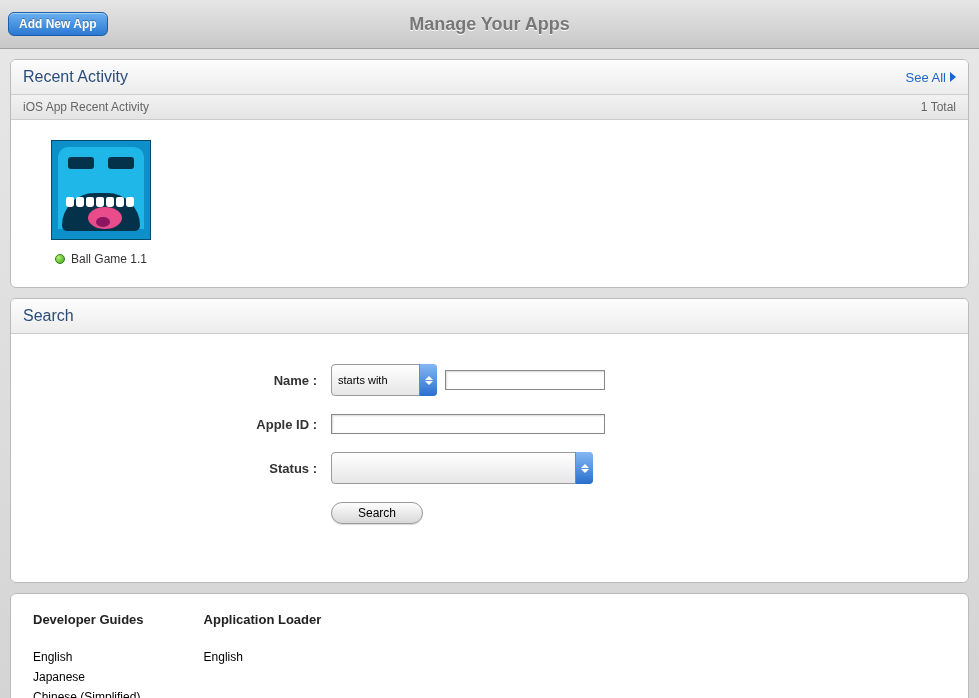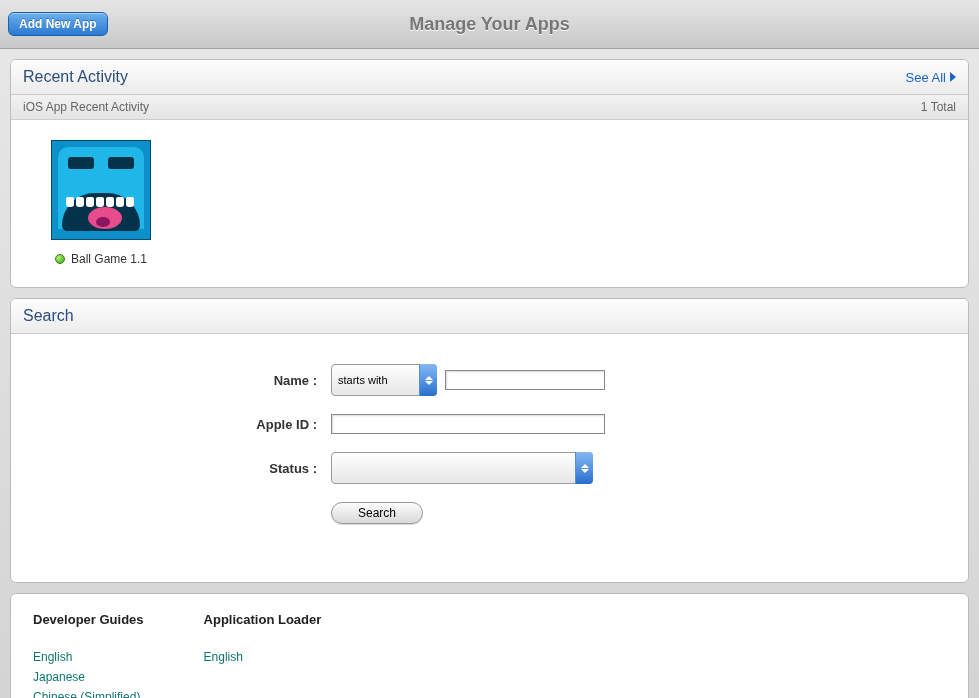--- a/index.html
+++ b/index.html
@@ -203,21 +203,21 @@
     }
     .footer-panel .panel-body{
       padding: 18px 22px;
       display:flex;
       gap: 60px;
     }
     .footer-col h3{
       font-size:13px;font-weight:bold;color:#222;margin-bottom:20px;
     }
     .footer-col a{
-      display:block;color:#0f766e;text-decoration:none;font-size:12px;line-height:20px;
+      display:block;color:#000000;text-decoration:none;font-size:12px;line-height:20px;
     }
     .go-back {
       margin: 6px 10px;
       display: inline-flex;
       align-items: center;
       background: linear-gradient(to bottom, #9a9a9a, #6e6e6e);
       border: 1px solid #555;
       color: #fff;
       font-weight: bold;
       font-size: 12px;

